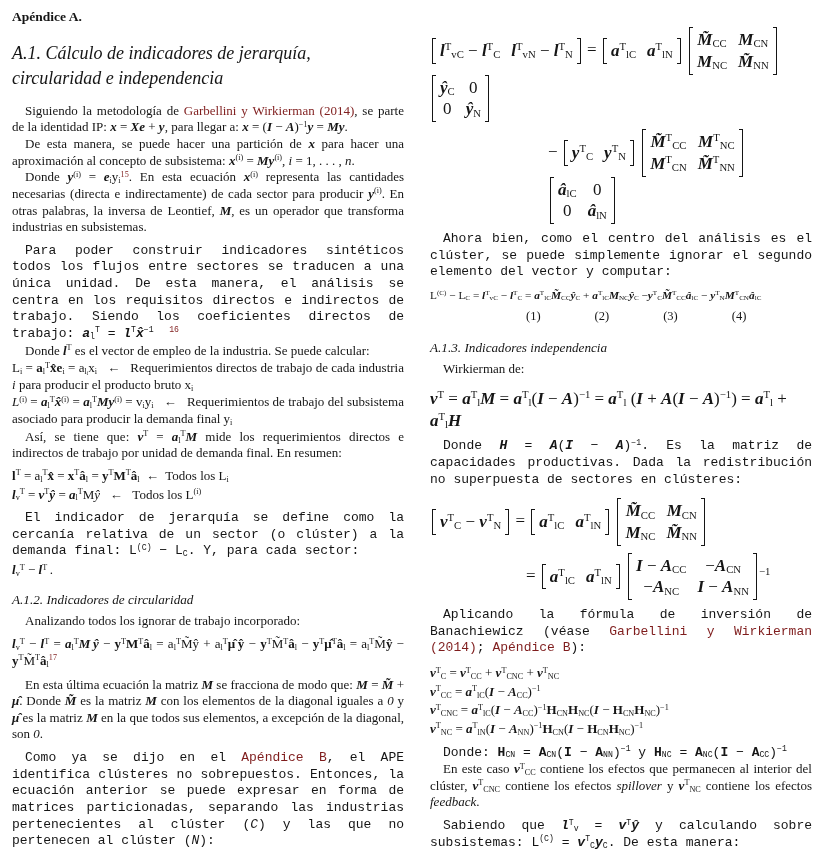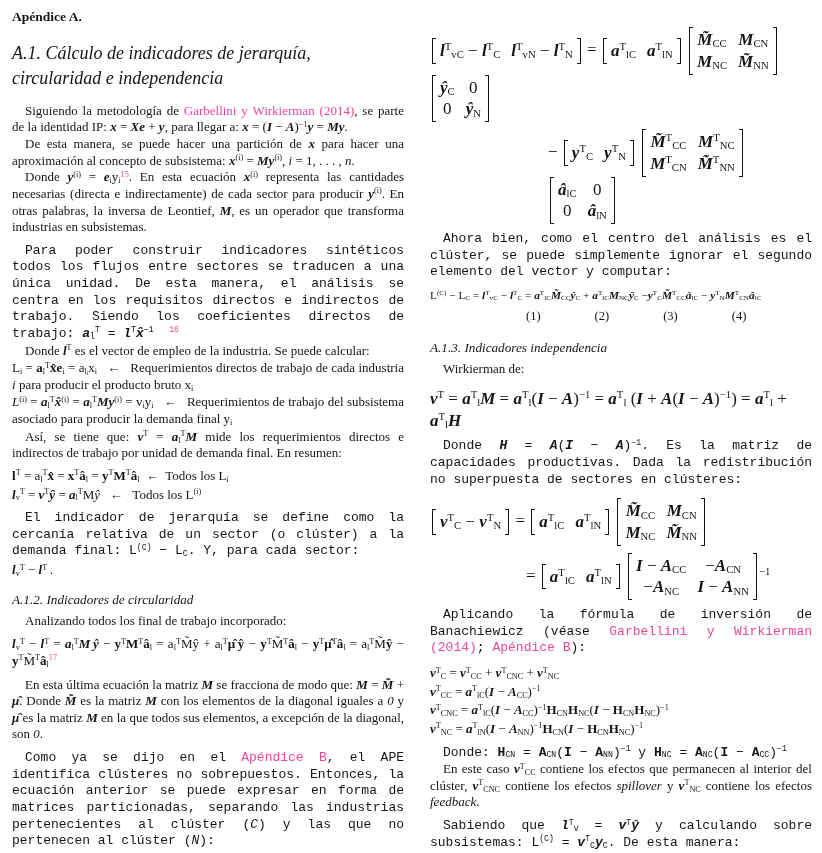--- a/index.html
+++ b/index.html
@@ -17,21 +17,21 @@
   .col-right { width: 382px; padding-top: 14px; }
 
   p { margin: 0; }
   p.ind { text-indent: 13px; }
   .sp { margin-top: 7px; font-family: Liberation Mono, monospace; }
 
   .h1 { font-weight: bold; font-size: 13.5px; margin: 2px 0 16px 0; text-align: left; }
   .h2 { font-style: italic; font-size: 18px; margin: 0 0 13px 0; text-align: left; line-height: 1.35; }
   .h3 { font-style: italic; font-size: 13.2px; margin: 13px 0 4px 0; text-align: left; }
 
-  .lnk { color: #ec4899; text-decoration: none; cursor: pointer; }
+  .lnk { color: #7f1d1d; text-decoration: none; cursor: pointer; }
 
   sup, sub { font-size: 0.63em; line-height: 0; position: relative; }
   sup { vertical-align: baseline; top: -0.55em; }
   sub { vertical-align: baseline; bottom: -0.22em; }
 
   .eq { margin: 7px 0; text-align: left; white-space: normal; }
   .eq-tight { margin: 2px 0; }
   .eq-sm { font-size: 11.3px; }
   .eq-mid { font-size: 17px; }
   .eq-ind2 { padding-left: 118px; }
@@ -74,21 +74,21 @@
     <p class="hang"><i>L</i><sup>(i)</sup> = <b><i>a</i></b><sub>l</sub><sup>T</sup><b><i>x̂</i></b><sup>(i)</sup> = <b><i>a</i></b><sub>l</sub><sup>T</sup><b><i>My</i></b><sup>(i)</sup> = v<sub>i</sub>y<sub>i</sub> &nbsp;&nbsp;←&nbsp;&nbsp; Requerimientos de trabajo del subsistema asociado para producir la demanda final y<sub>i</sub></p>
 
     <p class="ind">Así, se tiene que: <b><i>v</i></b><sup>T</sup> = <b><i>a</i></b><sub>l</sub><sup>T</sup><b><i>M</i></b> mide los requerimientos directos e indirectos de trabajo por unidad de demanda final. En resumen:</p>
     <div class="eq eq-tight" style="margin-top:6px;"><b>l</b><sup>T</sup> = a<sub>l</sub><sup>T</sup><b>x̂</b> = <b>x</b><sup>T</sup><b>â</b><sub>l</sub> = <b>y</b><sup>T</sup><b>M</b><sup>T</sup><b>â</b><sub>l</sub> &nbsp;←&nbsp; Todos los L<sub>i</sub></div>
     <div class="eq eq-tight"><b><i>l</i></b><sub>v</sub><sup>T</sup> = <b><i>v</i></b><sup>T</sup><b><i>ŷ</i></b> = <b><i>a</i></b><sub>l</sub><sup>T</sup>M<i>ŷ</i> &nbsp;&nbsp;←&nbsp;&nbsp; Todos los L<sup>(i)</sup></div>
 
     <p class="ind sp">El indicador de jerarquía se define como la cercanía relativa de un sector (o clúster) a la demanda final: L<sup>(C)</sup> − L<sub>C</sub>. Y, para cada sector:</p>
     <div class="eq eq-tight"><b><i>l</i></b><sub>v</sub><sup>T</sup> − <b><i>l</i></b><sup>T</sup> .</div>
 
     <div class="h3">A.1.2. Indicadores de circularidad</div>
-    <p class="ind">Analizando todos los final de trabajo incorporado:</p>
+    <p class="ind">Analizando todos los ignorar de trabajo incorporado:</p>
     <div class="eq" style="text-align:justify;"><b><i>l</i></b><sub>v</sub><sup>T</sup> − <b><i>l</i></b><sup>T</sup> = <b><i>a</i></b><sub>l</sub><sup>T</sup><b><i>M ŷ</i></b> − <b>y</b><sup>T</sup><b>M</b><sup>T</sup><b>â</b><sub>l</sub> = a<sub>l</sub><sup>T</sup>M̃ŷ + a<sub>l</sub><sup>T</sup><b>μ̂ ŷ</b> − <b>y</b><sup>T</sup>M̃<sup>T</sup><b>â</b><sub>l</sub> − <b>y</b><sup>T</sup><b>μ̂</b><sup>T</sup><b>â</b><sub>l</sub> = a<sub>l</sub><sup>T</sup>M̃<b>ŷ</b> − <b>y</b><sup>T</sup>M̃<sup>T</sup><b>â</b><sub>l</sub><a class="lnk"><sup>17</sup></a></div>
     <p class="ind">En esta última ecuación la matriz <b><i>M</i></b> se fracciona de modo que: <b><i>M</i></b> = <b><i>M̃</i></b> + <b><i>μ̂</i></b>. Donde <b><i>M̃</i></b> es la matriz <b><i>M</i></b> con los elementos de la diagonal iguales a <i>0</i> y <b><i>μ̂</i></b> es la matriz <b><i>M</i></b> en la que todos sus elementos, a excepción de la diagonal, son <i>0</i>.</p>
     <p class="ind sp">Como ya se dijo en el <a class="lnk">Apéndice B</a>, el APE identifica clústeres no sobrepuestos. Entonces, la ecuación anterior se puede expresar en forma de matrices particionadas, separando las industrias pertenecientes al clúster (<i>C</i>) y las que no pertenecen al clúster (<i>N</i>):</p>
   </div>
 
   <div class="col col-right">
     <div class="eq eq-mid"><span class="m">
           <span class="bl"></span>
           <span class="mc g2">
             <span><b><i>l</i></b><sup>T</sup><sub>vC</sub> − <b><i>l</i></b><sup>T</sup><sub>C</sub></span>

